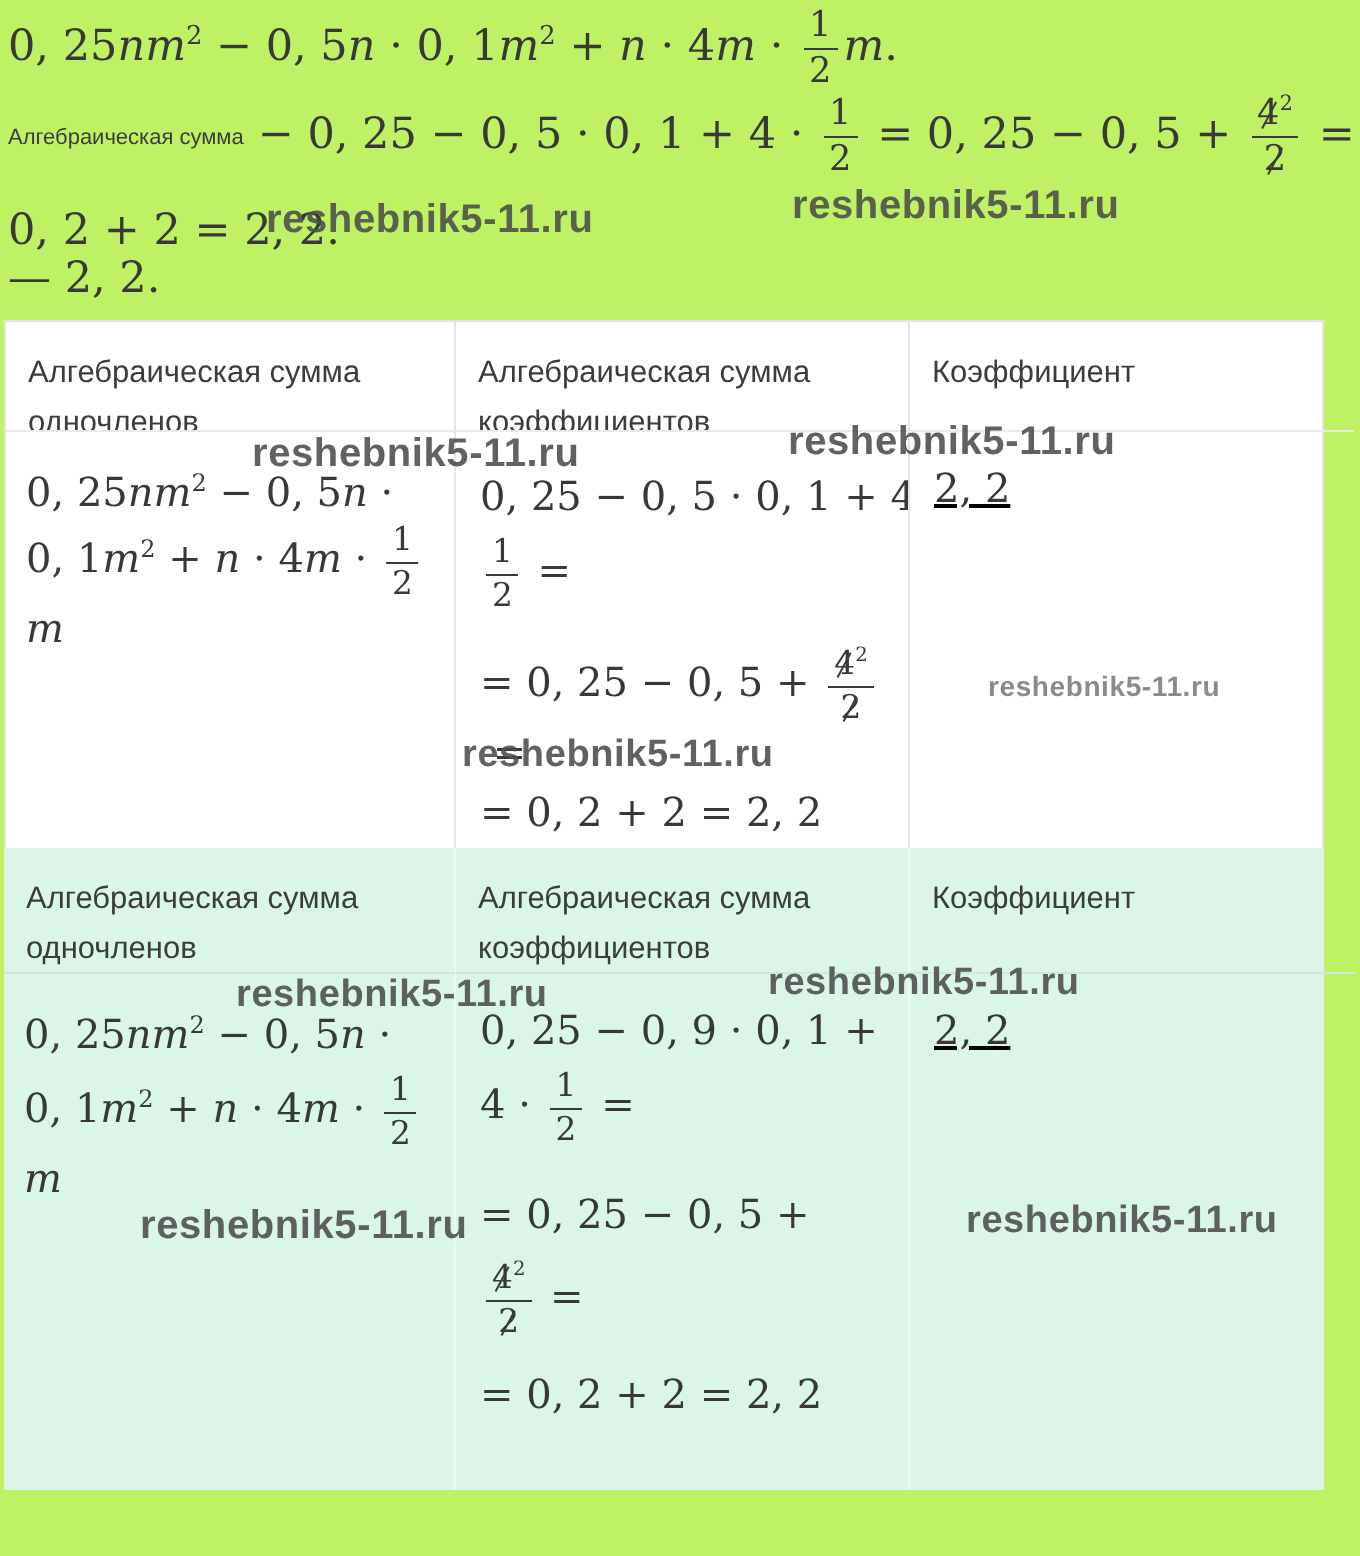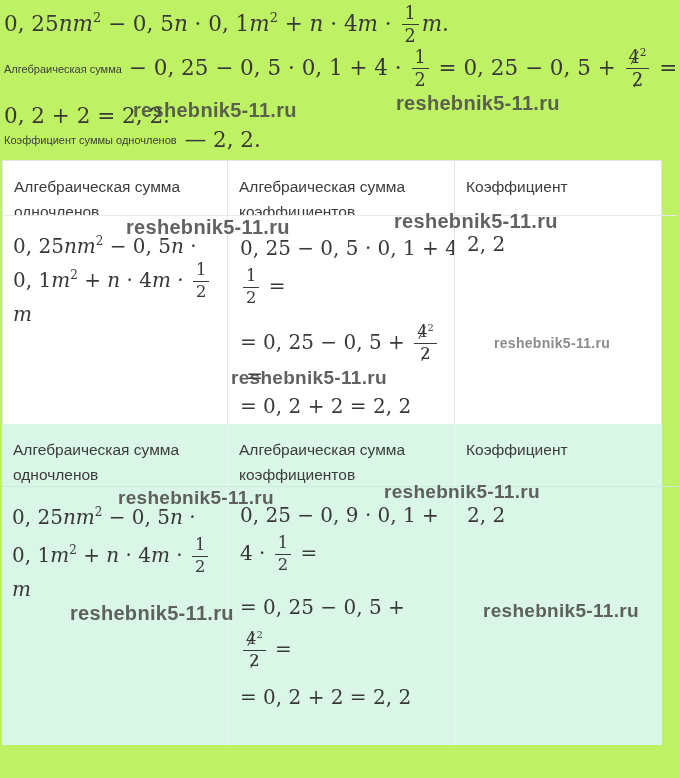--- a/index.html
+++ b/index.html
@@ -46,21 +46,21 @@
   .tbl-green .cell{border-right:1px solid #e9fbf2;}
   .tbl-green .cell.last{border-right:none;}
   .tbl-green .hcell{border-bottom:1px solid #c9ecda;}
 
   .cell{box-sizing:border-box;overflow:hidden;}
   .hcell{padding:13px 12px 0 11px;font-size:15.5px;line-height:25px;color:#3c3c3c;}
   .bcell{position:relative;}
   .pad-c1{padding:18px 8px 0 10px;}
   .pad-c2{padding:20px 8px 0 12px;}
   .pad-c2g{padding:16px 8px 0 12px;}
-  .pad-c3{padding:16px 8px 0 12px;}
+  .pad-c3{padding:16px 8px 0 12px;text-decoration:underline;}
   .mt2{margin-top:2px;}  .mt6{margin-top:6px;}  .mt10{margin-top:10px;}
   .mt14{margin-top:14px;} .mt20{margin-top:20px;}
 
   
   .wm{position:absolute;font-family:Liberation Sans, sans-serif;font-weight:700;
       color:#4c4c4c;letter-spacing:0.3px;white-space:nowrap;opacity:.88;}
   .wm.small{font-size:14px;color:#767676;font-weight:600;opacity:.85;}
 </style>
 </head>
 <body>
@@ -70,21 +70,20 @@
   <div class="iline l1 math m21"><span class="run">0, 25</span><span class="run v">nm</span><sup>2</sup><span class="run"> − 0, 5</span><span class="run v">n</span><span class="run"> · 0, 1</span><span class="run v">m</span><sup>2</sup><span class="run"> + </span><span class="run v">n</span><span class="run"> · 4</span><span class="run v">m</span><span class="run"> · </span><span class="frac"><span class="num"><span class="run">1</span></span><span class="den"><span class="run">2</span></span></span><span class="run v">m</span><span class="run">.</span></div>
 
   <div class="iline l2">
     <span class="sans">Алгебраическая сумма</span>
     <span class="math m21"><span class="run">− 0, 25 − 0, 5 · 0, 1 + 4 · </span><span class="frac"><span class="num"><span class="run">1</span></span><span class="den"><span class="run">2</span></span></span><span class="run"> = 0, 25 − 0, 5 + </span><span class="frac"><span class="num"><span class="cancel">4</span><sup>2</sup></span><span class="den"><span class="cancel">2</span></span></span><span class="run"> =</span></span>
   </div>
 
   <div class="iline l3 math m21"><span class="run">0, 2 + 2 = 2, 2.</span></div>
 
   <div class="iline l4">
-    <span class="sans">Коэффициент суммы одночленов</span>
     <span class="math m21"><span class="run">— 2, 2.</span></span>
   </div>
 
   <div class="tbl tbl-white">
     <div class="cell hcell">Алгебраическая сумма одночленов</div>
     <div class="cell hcell">Алгебраическая сумма коэффициентов</div>
     <div class="cell hcell last">Коэффициент</div>
 
     <div class="cell bcell pad-c1">
       <div class="math m20"><span class="run">0, 25</span><span class="run v">nm</span><sup>2</sup><span class="run"> − 0, 5</span><span class="run v">n</span><span class="run"> ·</span></div>

